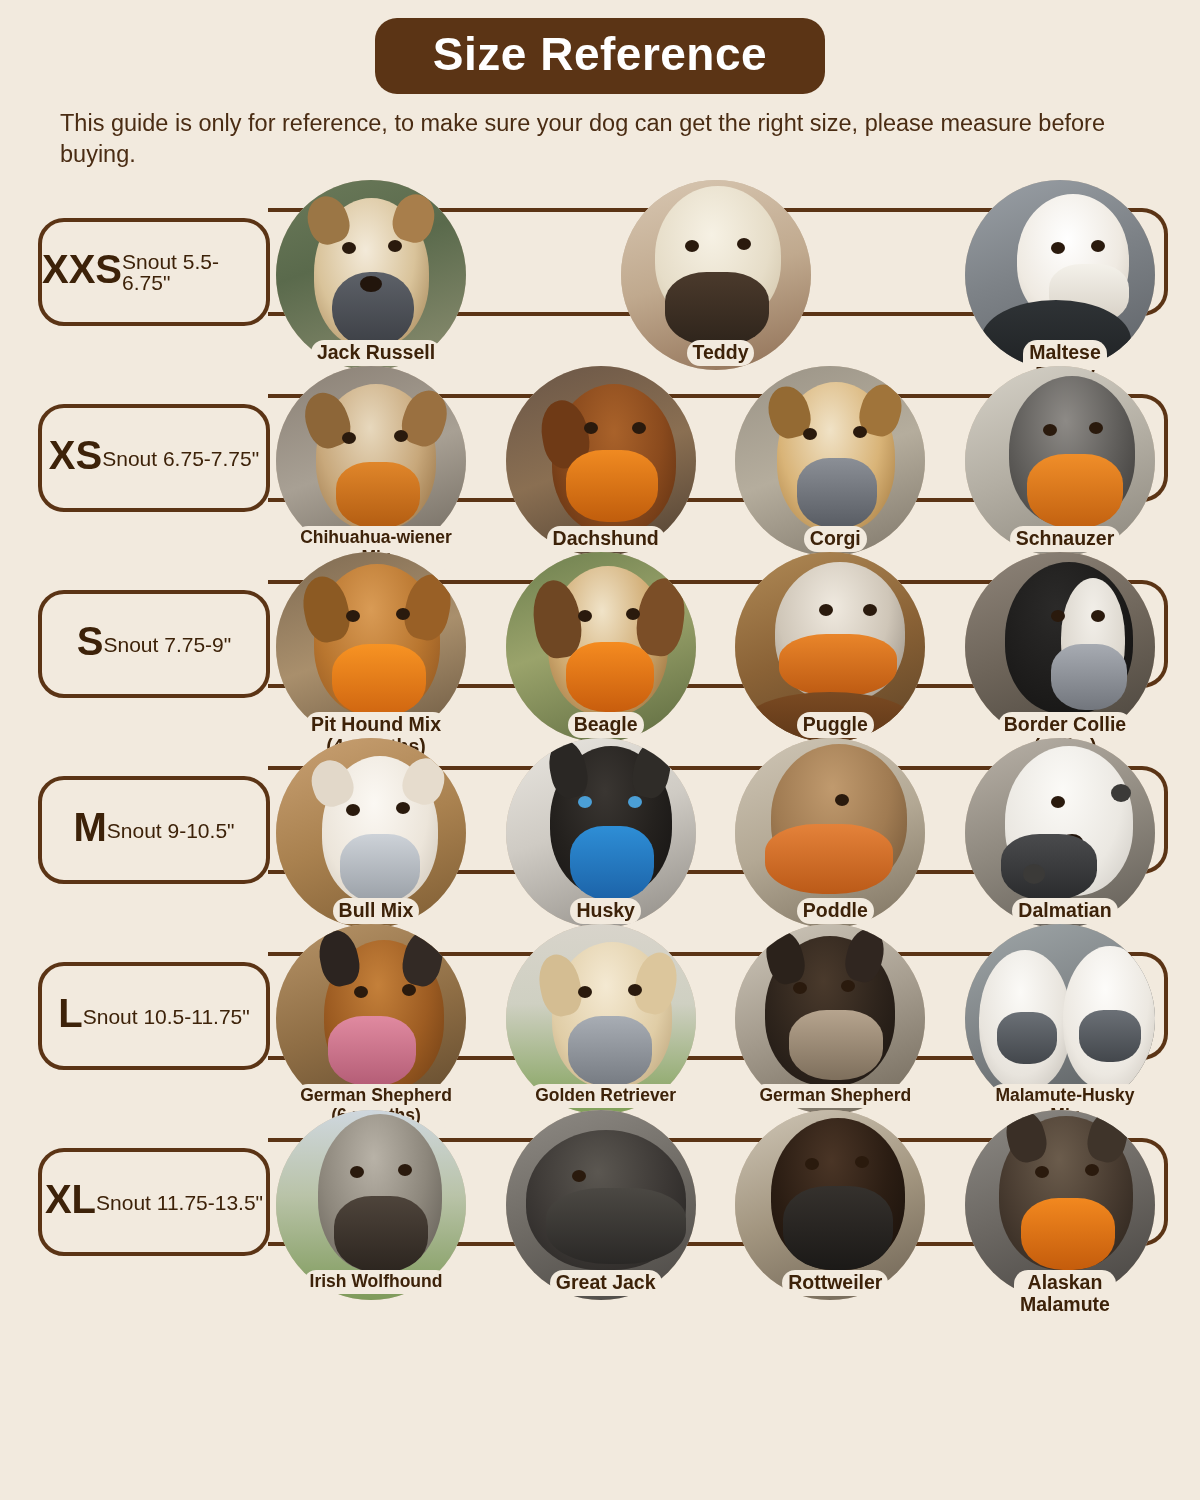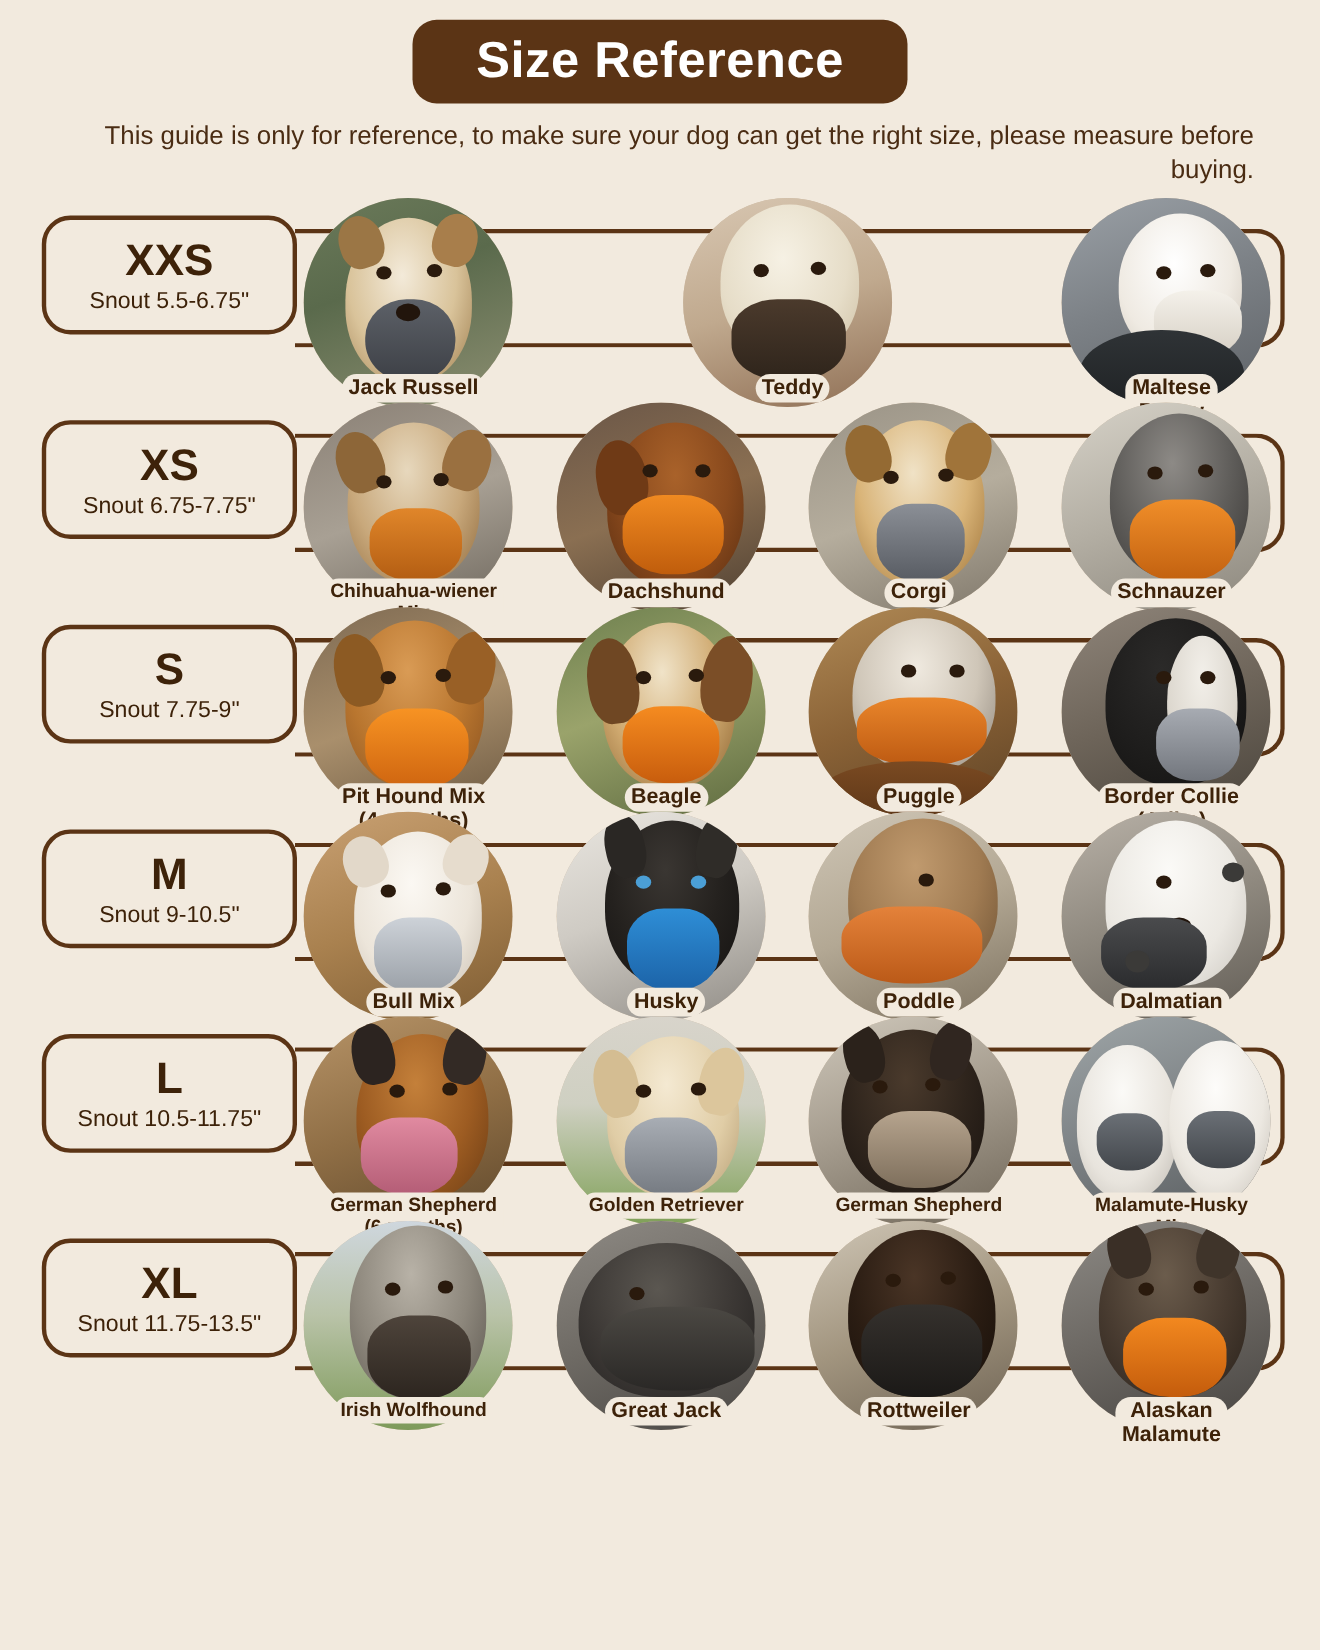--- a/index.html
+++ b/index.html
@@ -31,46 +31,46 @@
     padding: 12px 58px 16px 58px;
     border-radius: 22px;
     line-height: 1.05;
   }
   .subtitle {
     margin: 14px auto 0 auto;
     width: 1080px;
     font-size: 23.5px;
     line-height: 1.32;
     color: #4a2c13;
-    text-align: right;
+    text-align: left;
   }
 
   
   .rows {
     position: relative;
     margin-top: 10px;
   }
   .row {
     position: relative;
     height: 186px;
   }
 
   
   .size-pill {
     position: absolute;
     left: 38px;
-    top: 16px;
+    top: 38px;
     width: 232px;
     height: 108px;
     border: 4px solid #5b3415;
     border-radius: 26px;
     box-sizing: border-box;
     background: transparent;
     display: flex;
-    flex-direction: column;
+    flex-direction: row;
     align-items: center;
     justify-content: center;
     z-index: 1;
   }
   .size-label {
     font-size: 40px;
     font-weight: bold;
     color: #3d2209;
     line-height: 1;
     margin-bottom: 6px;

